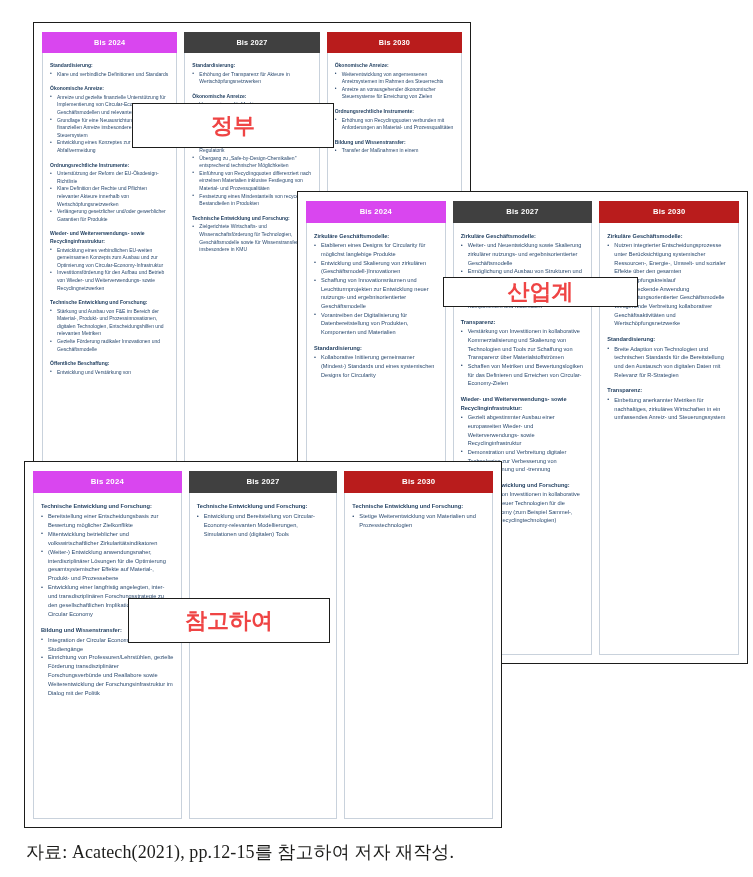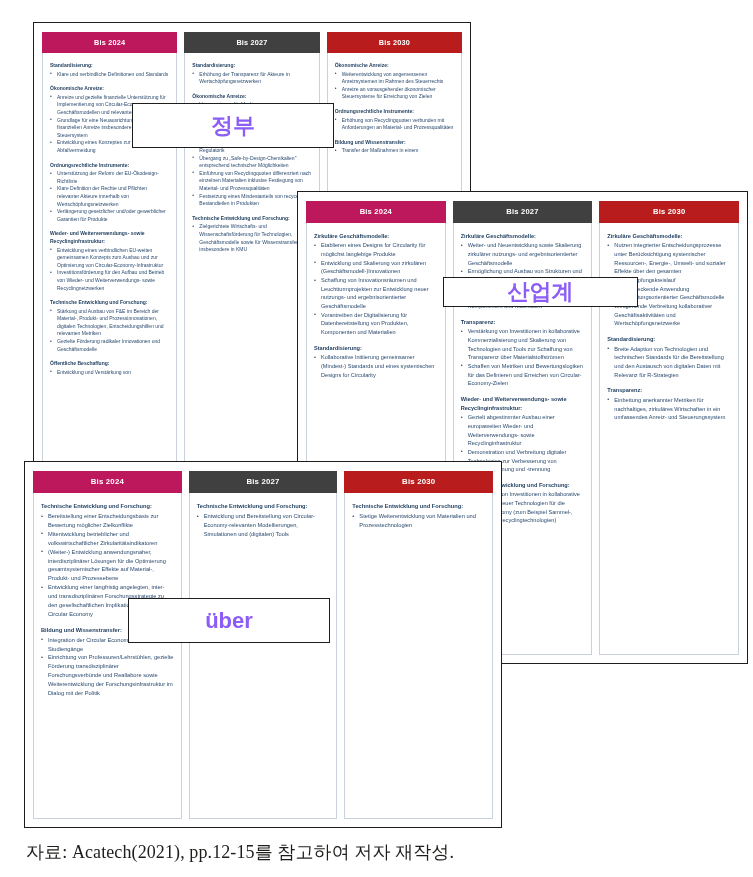--- a/index.html
+++ b/index.html
@@ -38,21 +38,21 @@
 
   .col-head{
     text-align:center;
     color:#ffffff;
     font-weight:bold;
     letter-spacing:.2px;
     padding:5px 2px 5px 2px;
     box-sizing:border-box;
     flex:0 0 auto;
   }
-  .col-head.navy{background:#be185d;color:#ffffff;}
+  .col-head.navy{background:#d946ef;color:#ffffff;}
   .col-head.olive{background:#404040;color:#ffffff;}
   .col-head.yellow{background:#b91c1c;color:#ffffff;}
 
   .col-body{
     border:1px solid #c9d2dc;
     border-top:none;
     flex:1 1 auto;
     padding:9px 7px 6px 7px;
     box-sizing:border-box;
     overflow:hidden;
@@ -106,21 +106,21 @@
   #card-research .col-head{font-size:7.8px;}
 
   
   .kr-label{
     position:absolute;
     background:#ffffff;
     border:1.4px solid #1d1d1b;
     display:flex;
     align-items:center;
     justify-content:center;
-    color:#8b5cf6;
+    color:#ef4444;
     font-weight:bold;
     box-sizing:border-box;
   }
   #label-government{
     left:132px; top:103px; width:202px; height:45px;
     font-size:22px; z-index:4;
   }
   #label-industry{
     left:443px; top:277px; width:195px; height:30px;
     font-size:22px; z-index:5;
@@ -319,16 +319,16 @@
           <div class="sec-title">Technische Entwicklung und Forschung:</div>
           <ul class="items">
             <li>Stetige Weiterentwicklung von Materialien und Prozesstechnologien</li>
           </ul>
         </div>
       </div>
     </div>
 
   <div class="kr-label" id="label-government">정부</div>
   <div class="kr-label" id="label-industry">산업계</div>
-  <div class="kr-label" id="label-research">über</div>
+  <div class="kr-label" id="label-research">참고하여</div>
 
   <div id="caption">자료: Acatech(2021), pp.12-15를 참고하여 저자 재작성.</div>
 </div>
 
 </body></html>

